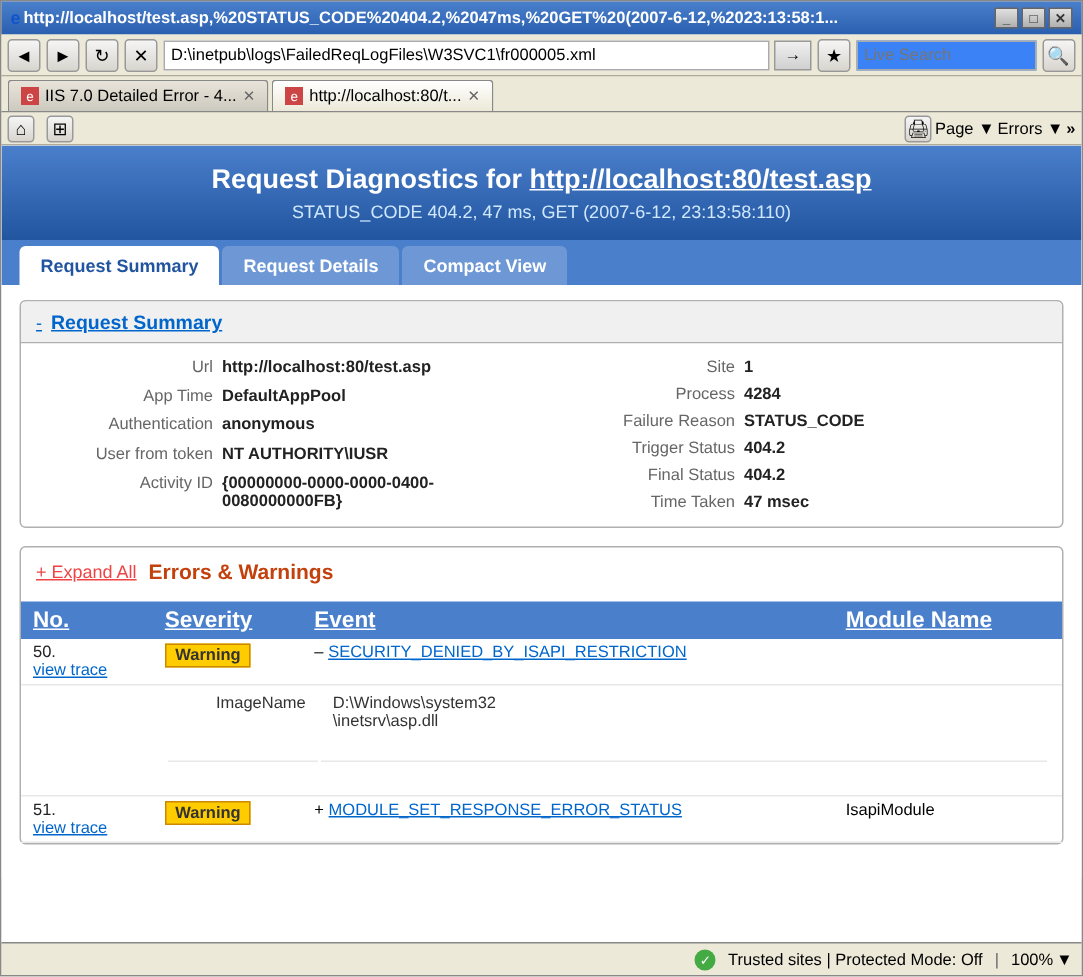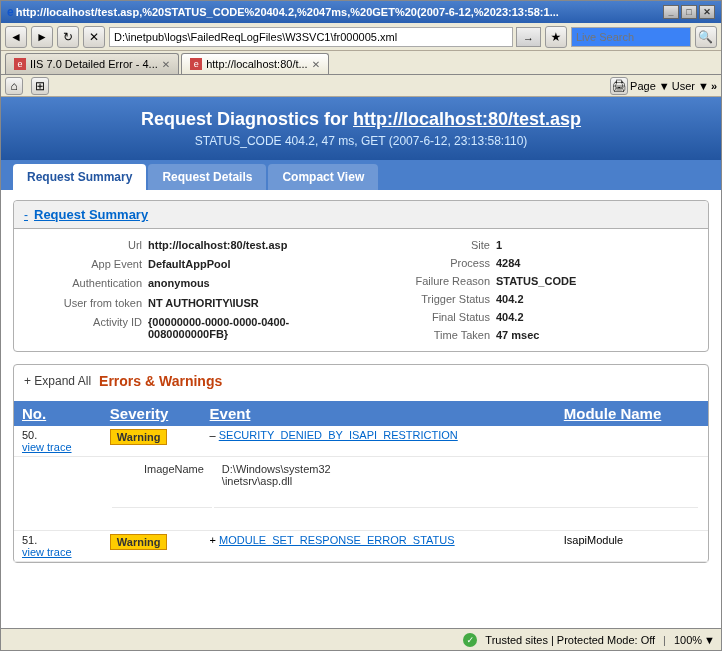--- a/index.html
+++ b/index.html
@@ -298,21 +298,22 @@
 
     
     .errors-header {
       display: flex;
       align-items: center;
       padding: 8px 10px;
       gap: 8px;
     }
 
     .expand-btn {
-      color: #404040;
+      color: #ef4444;
+      text-decoration: underline;
       cursor: pointer;
       font-size: 12px;
     }
 
     .errors-title {
       font-size: 14px;
       font-weight: bold;
       color: #c2410c;
     }
 
@@ -469,21 +470,21 @@
       <span class="tab-close">✕</span>
     </div>
   </div>
 
   <div class="menu-bar">
     <span class="nav-btn" style="width:18px;height:18px;">⌂</span>
     <span class="nav-btn" style="width:18px;height:18px;">⊞</span>
     <div class="toolbar-icons">
       <span class="nav-btn" style="width:18px;height:18px;">🖨</span>
       <span style="font-size:11px;cursor:pointer;">Page ▼</span>
-      <span style="font-size:11px;cursor:pointer;">User ▼</span>
+      <span style="font-size:11px;cursor:pointer;">Errors ▼</span>
       <span style="font-size:11px;font-weight:bold;">»</span>
     </div>
   </div>
 
   <div class="page-content">
 
     <div class="iis-header">
       <h1>
         <span>Request Diagnostics for </span><a href="#">http://localhost:80/test.asp</a>
       </h1>
@@ -508,21 +509,21 @@
         <div class="section-header">
           <span class="collapse-btn">- </span>
           <span class="section-title">Request Summary</span>
         </div>
         <div class="summary-grid">
 
           <div class="summary-col">
             <span class="field-label">Url</span>
             <span class="field-value">http://localhost:80/test.asp</span>
 
-            <span class="field-label">App Event</span>
+            <span class="field-label">App Time</span>
             <span class="field-value">DefaultAppPool</span>
 
             <span class="field-label">Authentication</span>
             <span class="field-value">anonymous</span>
 
             <span class="field-label">User from token</span>
             <span class="field-value">NT AUTHORITY\IUSR</span>
 
             <span class="field-label">Activity ID</span>
             <span class="field-value">{00000000-0000-0000-0400-0080000000FB}</span>

